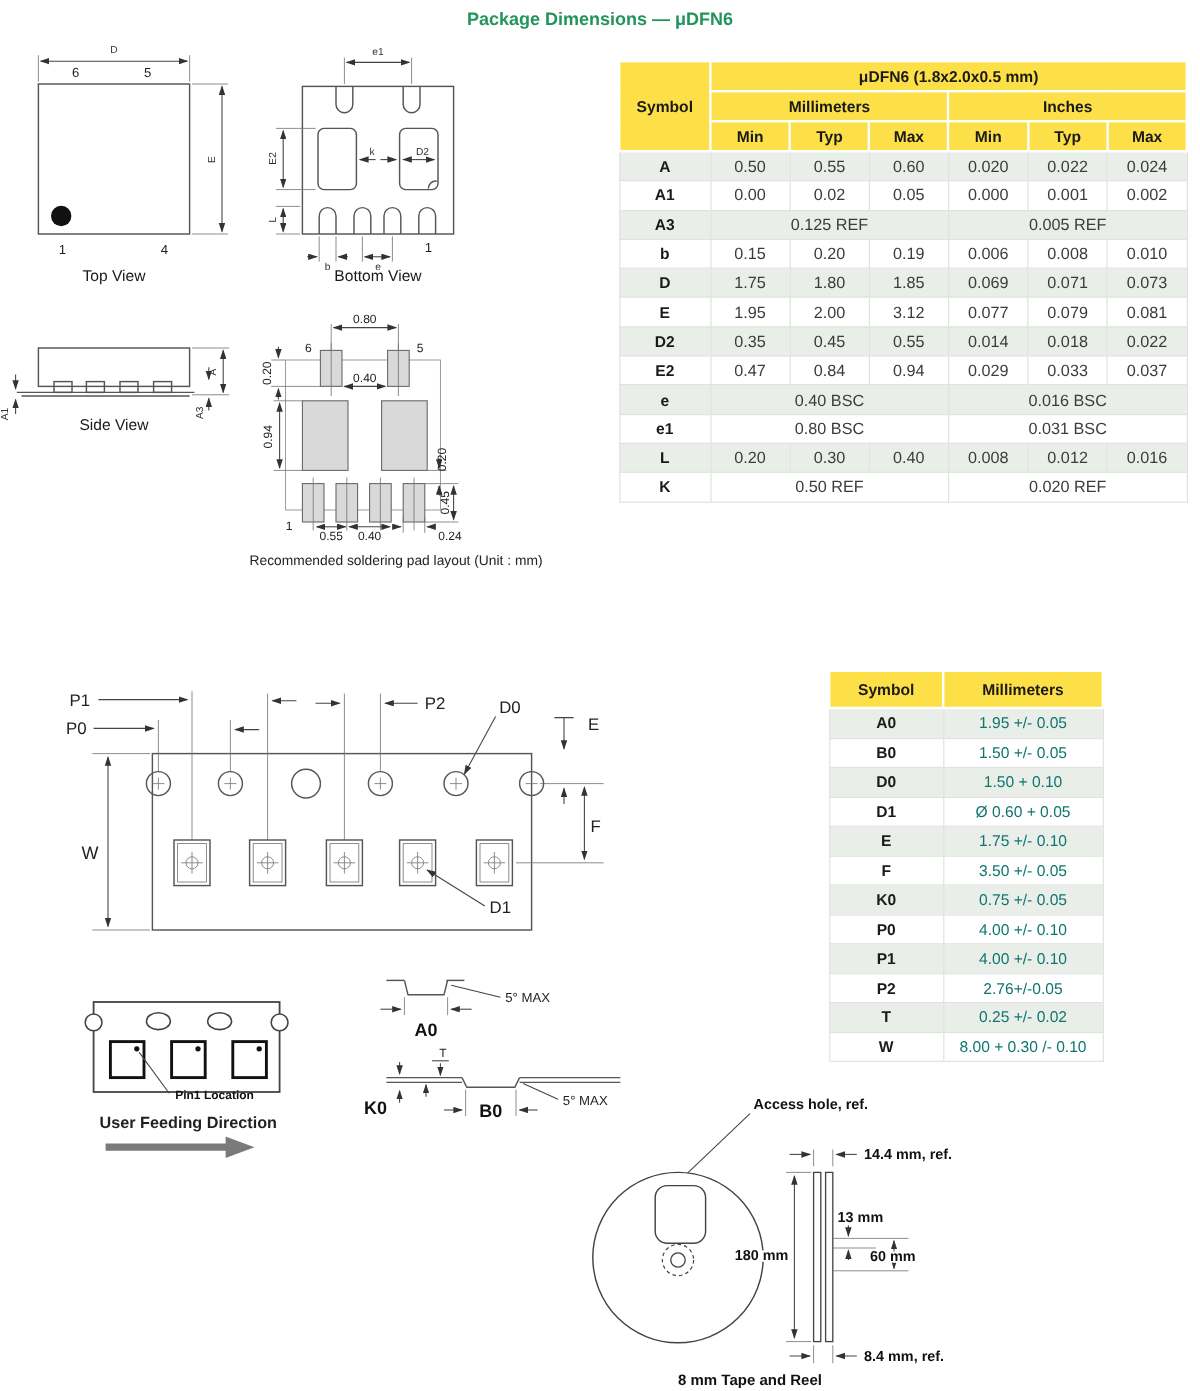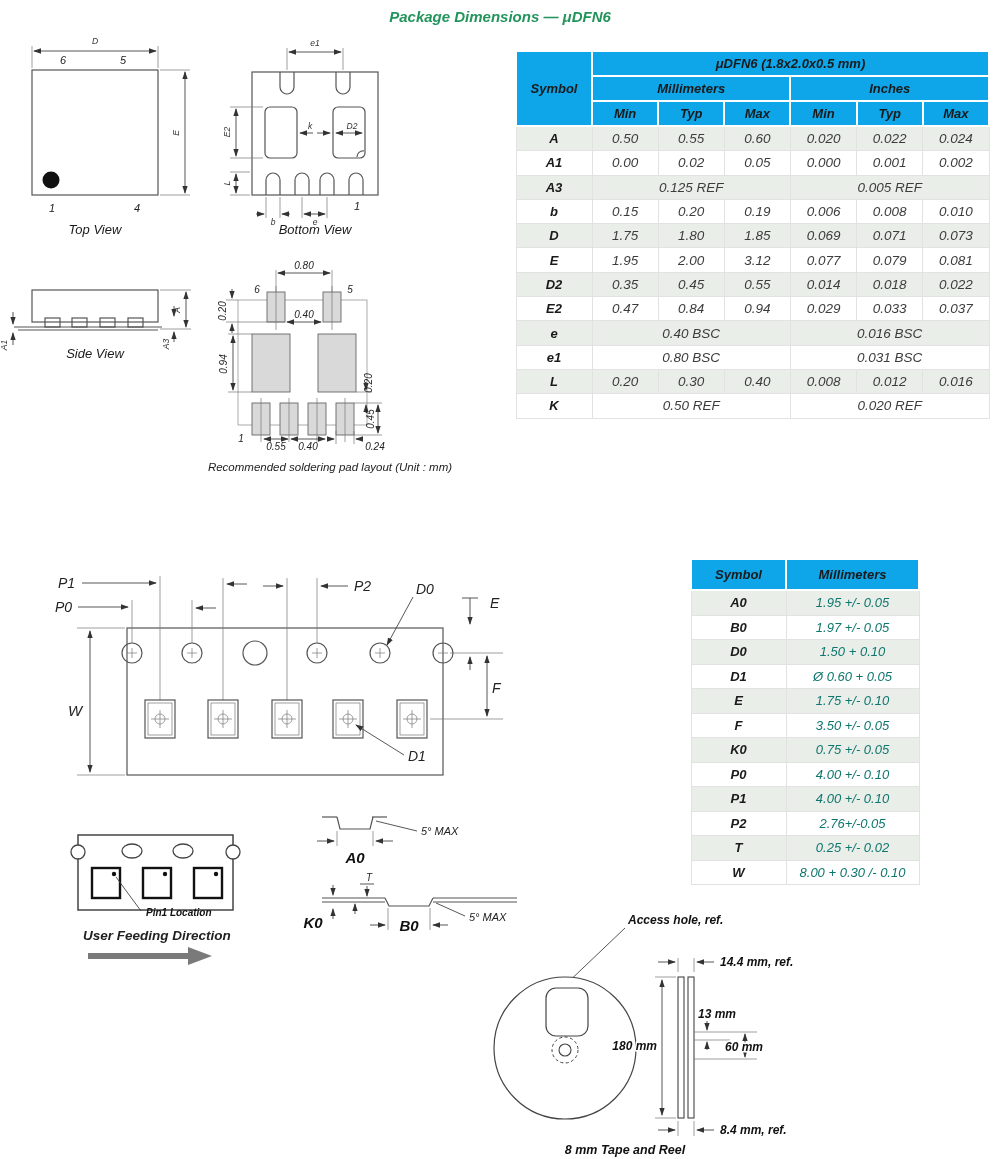--- a/index.html
+++ b/index.html
@@ -1,17 +1,17 @@
 <!DOCTYPE html>
 <html><head>
 <meta charset="utf-8">
 <style>
   html,body{margin:0;padding:0;background:#fff;}
   .page{position:relative;width:1000px;height:1159px;background:#fff;overflow:hidden;
-        font-family:"Liberation Sans",sans-serif;color:#222;font-style:italic;}
+        font-family:"Liberation Sans",sans-serif;color:#222;}
   .sec-title{position:absolute;left:0;width:1000px;text-align:center;
              font-size:15px;font-weight:bold;color:#23945c;}
   svg{position:absolute;left:0;font-family:"Liberation Sans",sans-serif;}
   svg text{fill:#333;}
   .dim{font-size:8.5px;fill:#333;}
   .num{font-size:10px;fill:#222;}
   .pinnum{font-size:11px;fill:#222;}
   .cap{font-size:13px;fill:#1a1a1a;}
   .lbl14{font-size:14px;fill:#222;}
   .lbl15{font-size:15px;fill:#222;}
@@ -23,21 +23,21 @@
   .halo{paint-order:stroke;stroke:#fff;stroke-width:3px;}
   .outline{fill:none;stroke:#555;stroke-width:1.2;}
   .thin{fill:none;stroke:#777;stroke-width:0.7;}
   .dimline{fill:none;stroke:#444;stroke-width:0.9;}
   .padfill{fill:#d9d9d9;stroke:#666;stroke-width:0.9;}
 
   
   table{border-collapse:collapse;table-layout:fixed;background:#fff;}
   .t1{position:absolute;left:515px;top:50px;width:475px;}
   .t2{position:absolute;left:690px;top:558px;width:230px;}
-  th{background:#0ea5e9;border:2px solid #fff;font-size:13px;font-weight:bold;
+  th{background:#fde047;border:2px solid #fff;font-size:13px;font-weight:bold;
      color:#1a1a1a;padding:0;height:23px;text-align:center;}
   .t1 td{border:1px solid #e2e2e2;font-size:13.5px;color:#3c3c3c;text-align:center;
          height:23.3px;padding:0;}
   .t2 td{border:1px solid #e2e2e2;font-size:13px;color:#0f766e;text-align:center;
          height:23.5px;padding:0;}
   .t2 th{height:29px;}
   td.sym{font-weight:bold;color:#1a1a1a;font-size:13px;}
   tr.shade td{background:#e9eee9;}
 </style>
 </head>
@@ -500,21 +500,21 @@
         <tr>
       <th>Symbol</th>
       <th>Millimeters</th>
     </tr>
     <tr class="shade">
       <td class="sym">A0</td>
       <td>1.95 +/- 0.05</td>
     </tr>
     <tr>
       <td class="sym">B0</td>
-      <td>1.97 +/- 0.05</td>
+      <td>1.50 +/- 0.05</td>
     </tr>
     <tr class="shade">
       <td class="sym">D0</td>
       <td>1.50 + 0.10</td>
     </tr>
     <tr>
       <td class="sym">D1</td>
       <td>Ø 0.60 + 0.05</td>
     </tr>
     <tr class="shade">

